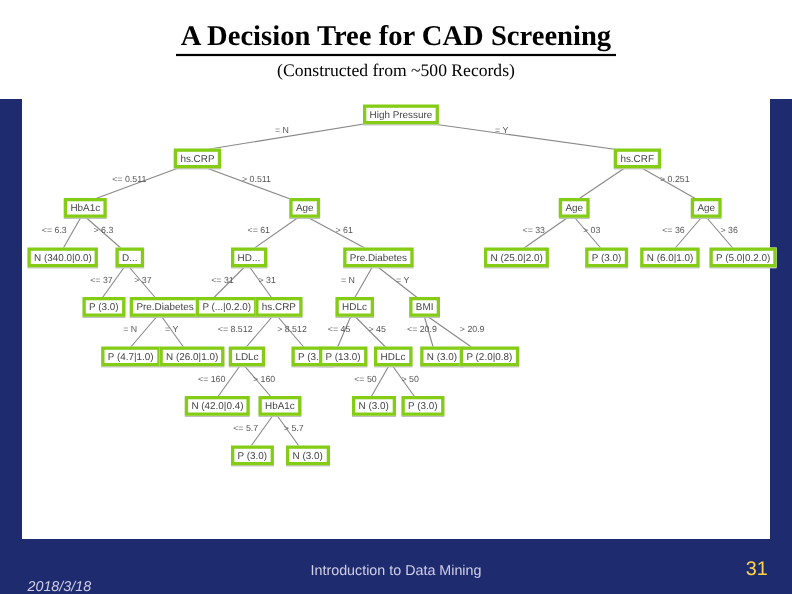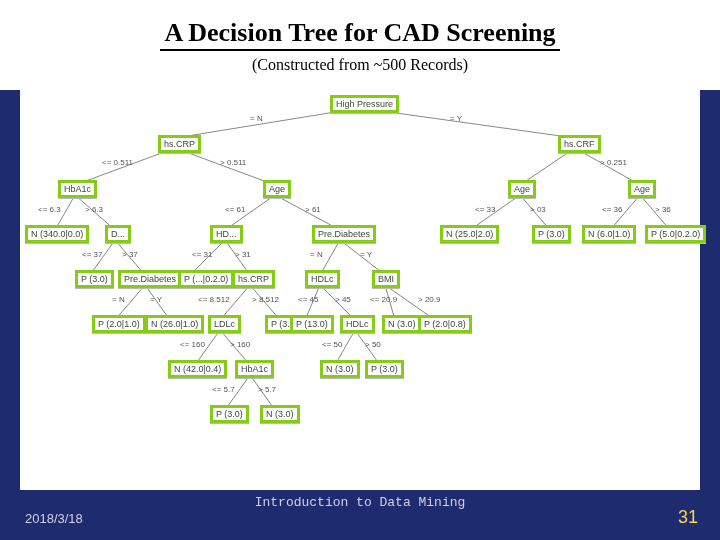--- a/index.html
+++ b/index.html
@@ -4,22 +4,22 @@
 <style>
   html,body{margin:0;padding:0;width:720px;height:540px;background:#fff;font-family:"Times New Roman",serif;overflow:hidden;}
   .slide{position:relative;width:720px;height:540px;background:#1f2b6f;}
   .topbar{position:absolute;left:0;top:0;width:100%;height:90px;background:#fff;}
   .title{position:absolute;top:18px;left:0;width:100%;text-align:center;font-size:26px;font-weight:bold;color:#000;}
   .title span{border-bottom:2px solid #000;padding:0 4px 2px 4px;}
   .subtitle{position:absolute;top:56px;left:0;width:100%;text-align:center;font-size:16px;color:#000;}
   .redsq{position:absolute;left:38px;top:100px;width:24px;height:24px;background:#b02020;}
   .bluesq{position:absolute;left:58px;top:90px;width:32px;height:32px;background:#1f2b6f;}
   .canvas{position:absolute;left:20px;top:90px;width:680px;height:400px;background:#fff;}
-  .footer-date{position:absolute;left:25px;bottom:14px;color:#cfcfe8;font-family:Arial,sans-serif;font-size:13px;}
-  .footer-mid{position:absolute;left:0;bottom:30px;width:100%;text-align:center;color:#cfcfe8;font-family:Liberation Mono, monospace;font-size:13px;}
+  .footer-date{position:absolute;left:25px;bottom:0;color:#cfcfe8;font-family:Arial,sans-serif;font-size:13px;font-style:italic;}
+  .footer-mid{position:absolute;left:0;bottom:14px;width:100%;text-align:center;color:#cfcfe8;font-family:Liberation Sans, sans-serif;font-size:13px;}
   .footer-num{position:absolute;right:22px;bottom:12px;color:#ffd24a;font-family:Arial,sans-serif;font-size:18px;}
   .node{position:absolute;border:3px solid #84cc16;background:#fff;font-family:Arial,sans-serif;font-size:9px;color:#444;padding:1px 3px;white-space:nowrap;box-shadow:0 1px 0 #bbb;}
   .lbl{position:absolute;font-family:Arial,sans-serif;font-size:8px;color:#555;white-space:nowrap;}
   svg.edges{position:absolute;left:0;top:0;width:680px;height:400px;}
   svg.edges line{stroke:#888;stroke-width:1;}
 </style>
 </head>
 <body>
 
 <div class="slide">
@@ -130,21 +130,21 @@
     <div class="node" style="left:352px;top:180px">BMI</div>
     <div class="lbl" style="left:92px;top:205px">= N</div>
     <div class="lbl" style="left:130px;top:205px">= Y</div>
     <div class="lbl" style="left:178px;top:205px">&lt;= 8.512</div>
     <div class="lbl" style="left:232px;top:205px">&gt; 8.512</div>
     <div class="lbl" style="left:278px;top:205px">&lt;= 45</div>
     <div class="lbl" style="left:315px;top:205px">&gt; 45</div>
     <div class="lbl" style="left:350px;top:205px">&lt;= 20.9</div>
     <div class="lbl" style="left:398px;top:205px">&gt; 20.9</div>
 
-    <div class="node" style="left:72px;top:225px">P (2.0|1.0)</div>
+    <div class="node" style="left:72px;top:225px">P (4.7|1.0)</div>
     <div class="node" style="left:125px;top:225px">N (26.0|1.0)</div>
     <div class="node" style="left:188px;top:225px">LDLc</div>
     <div class="node" style="left:245px;top:225px">P (3.0)</div>
     <div class="node" style="left:270px;top:225px">P (13.0)</div>
     <div class="node" style="left:320px;top:225px">HDLc</div>
     <div class="node" style="left:362px;top:225px">N (3.0)</div>
     <div class="node" style="left:398px;top:225px">P (2.0|0.8)</div>
     <div class="lbl" style="left:160px;top:250px">&lt;= 160</div>
     <div class="lbl" style="left:210px;top:250px">&gt; 160</div>
     <div class="lbl" style="left:302px;top:250px">&lt;= 50</div>

